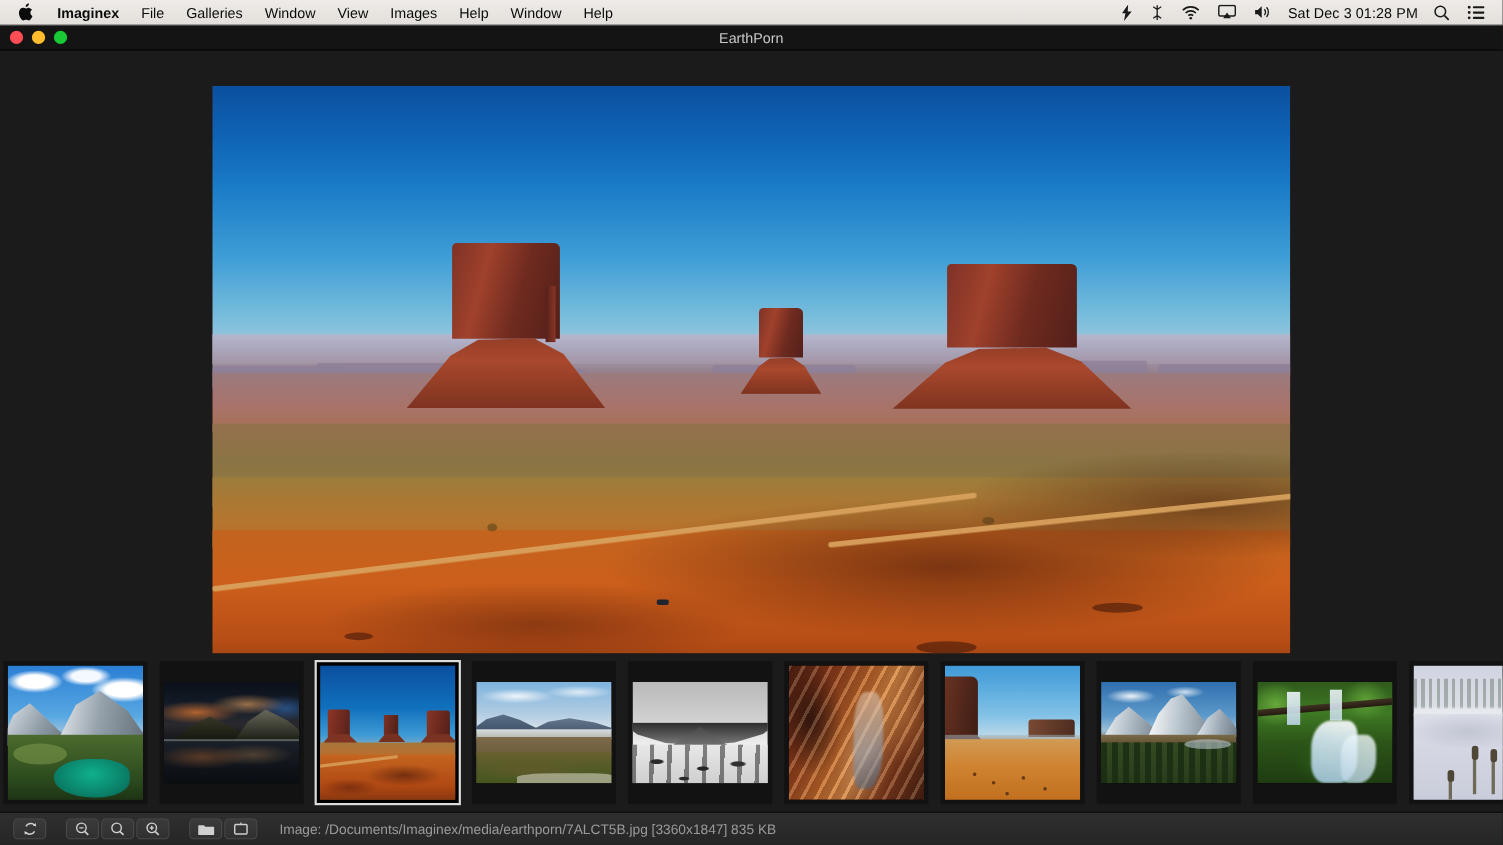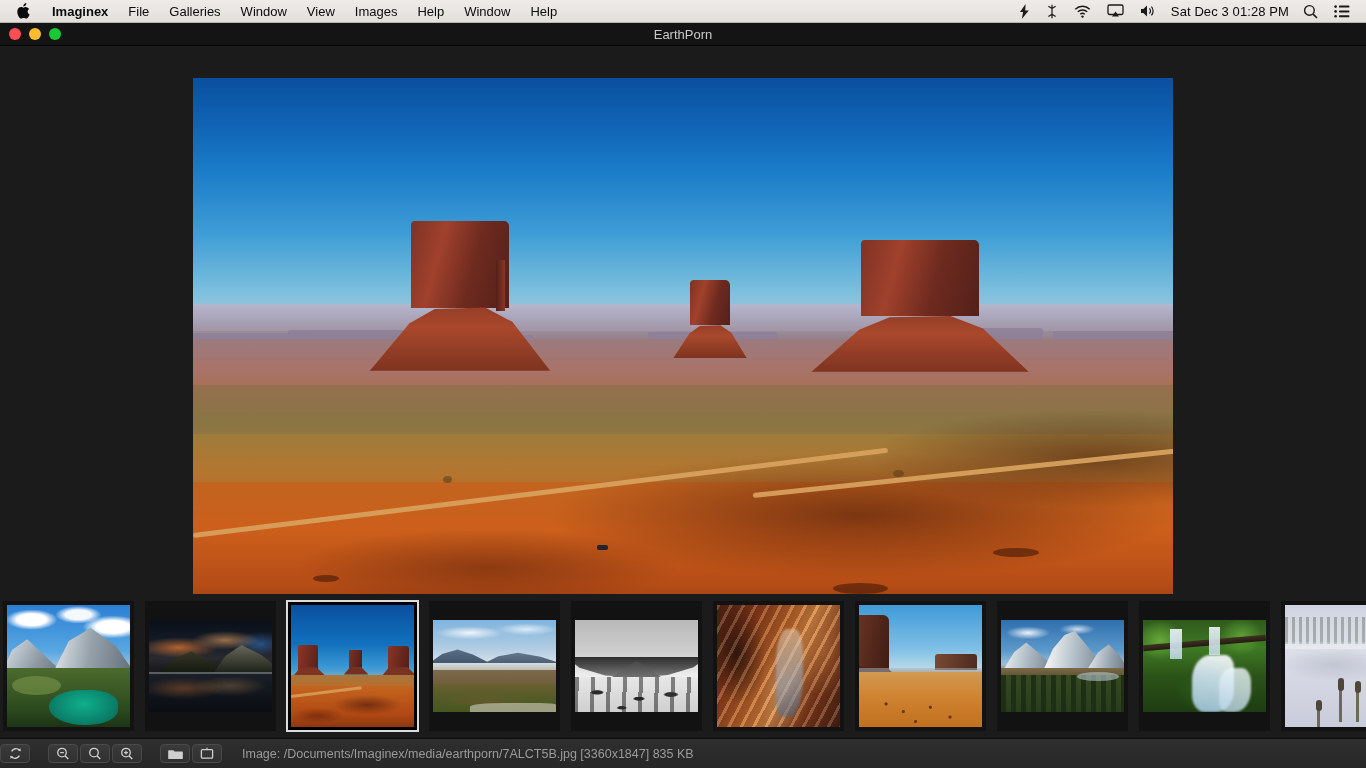--- a/index.html
+++ b/index.html
@@ -156,21 +156,21 @@
   
   .sc{ position:absolute; left:0; top:0; width:100%; height:100%; }
   .band{ position:absolute; left:0; width:100%; }
   .peak{ position:absolute; }
 
   
   #toolbar{
     flex:0 0 30px; position:relative;
     background:linear-gradient(#2f2f2f,#262626);
     border-top:1px solid #0d0d0d;
-    display:flex; align-items:center; padding:0 0;
+    display:flex; align-items:center; padding:0 12px;
   }
   .tb-group{ display:flex; align-items:center; }
   .tb-btn{
     width:30px; height:19px; margin-right:2px;
     border:1px solid #4a4a4a; border-radius:4px;
     background:linear-gradient(#3a3a3a,#303030);
     display:flex; align-items:center; justify-content:center;
     cursor:default;
   }
   .tb-gap{ width:16px; }

